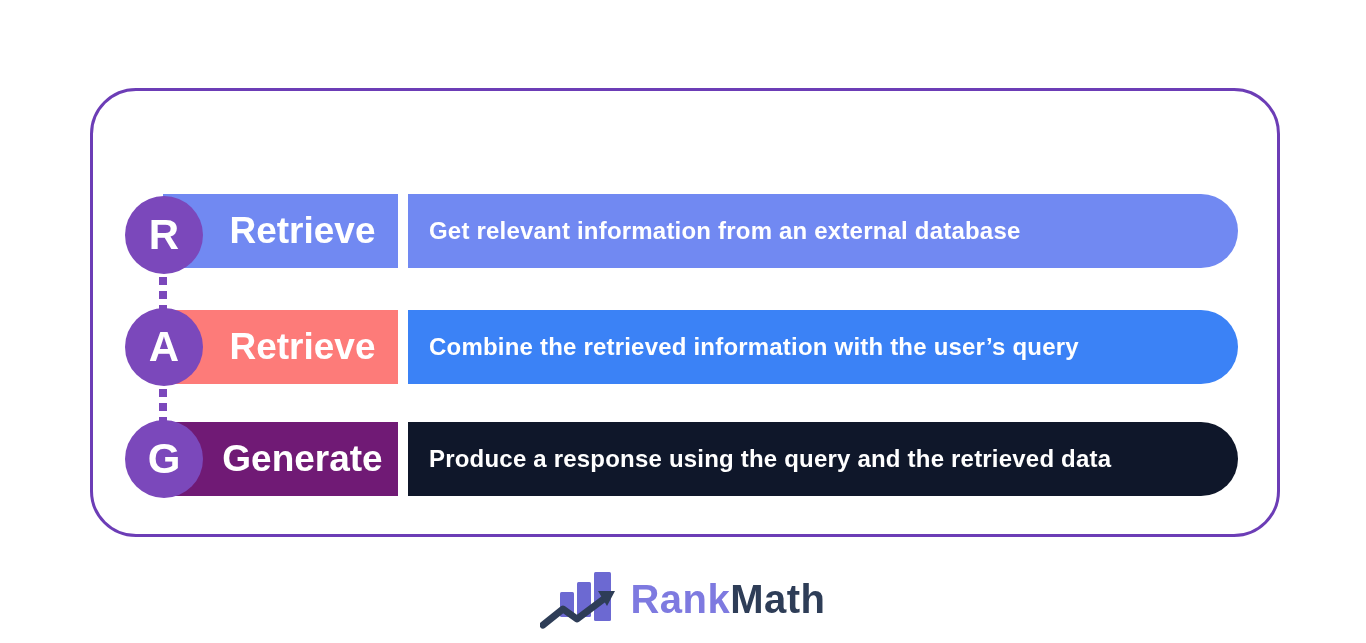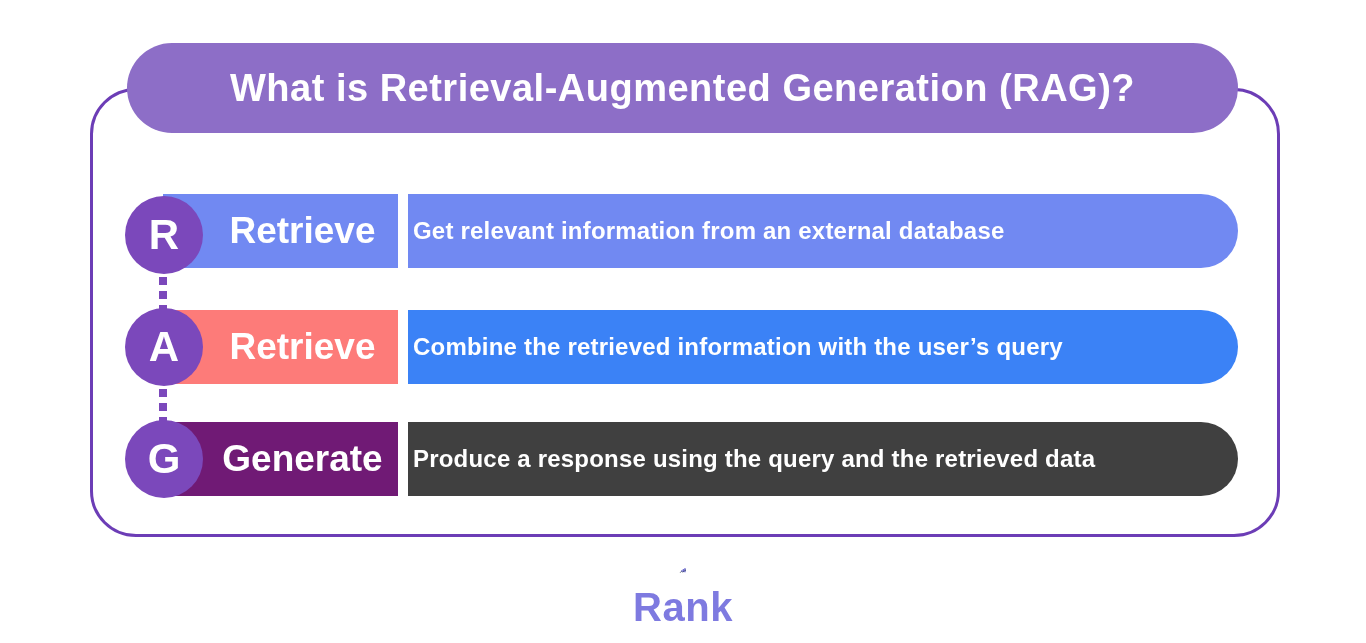--- a/index.html
+++ b/index.html
@@ -23,55 +23,52 @@
   .label-bar{
     position:absolute;left:163px;width:235px;height:74px;z-index:2;
     display:flex;align-items:center;justify-content:center;
     box-sizing:border-box;padding-left:44px;
     color:#ffffff;font-size:37px;font-weight:bold;
   }
   .desc-bar{
     position:absolute;left:408px;width:830px;height:74px;z-index:2;
     border-radius:0 37px 37px 0;
     display:flex;align-items:center;
-    box-sizing:border-box;padding-left:5px;
+    box-sizing:border-box;padding-left:21px;
     color:#ffffff;font-size:24px;font-weight:bold;letter-spacing:0.2px;
   }
   .row-circle{
     position:absolute;left:125px;width:78px;height:78px;border-radius:50%;
     display:flex;align-items:center;justify-content:center;
     color:#ffffff;font-size:42px;font-weight:bold;z-index:3;
   }
   .r0 .label-bar,.r0 .desc-bar{top:194px;}
   .r0 .row-circle{top:196px;}
   .r1 .label-bar,.r1 .desc-bar{top:310px;}
   .r1 .row-circle{top:308px;}
   .r2 .label-bar,.r2 .desc-bar{top:422px;}
   .r2 .row-circle{top:420px;}
   .connector{
     position:absolute;left:159px;width:8px;z-index:2;
   }
   .conn1{top:277px;height:32px;}
   .conn2{top:389px;height:32px;}
   .brand{
     position:absolute;left:0;right:0;top:568px;height:62px;
-    display:flex;align-items:center;justify-content:center;gap:12px;z-index:2;flex-direction:column;
+    display:flex;align-items:center;justify-content:center;gap:12px;z-index:2;
   }
   .brand-text{font-size:40px;font-weight:bold;letter-spacing:0.5px;display:flex;}
 </style>
 </head>
 <body>
 
 <div class="canvas">
 
   <div class="card" style="border-color: rgb(108, 61, 182);"></div>
 
-  <div class="header-pill" style="background: rgb(141, 110, 199);">
-    <div class="title">What is Retrieval-Augmented Generation (RAG)?</div>
-  </div>
 
   <div class="r0">
     <div class="label-bar" style="background: rgb(113, 137, 242);">
       <span>Retrieve</span>
     </div>
     <div class="desc-bar" style="background: rgb(113, 137, 242);">
       <span>Get relevant information from an external database</span>
     </div>
     <div class="row-circle" style="background: rgb(123, 72, 187);">
       <span>R</span>
@@ -91,34 +88,35 @@
       <span>A</span>
     </div>
   </div>
 
   <div class="connector conn2" style="background: repeating-linear-gradient(rgb(123, 72, 187) 0px, rgb(123, 72, 187) 8px, transparent 8px, transparent 14px);"></div>
 
   <div class="r2">
     <div class="label-bar" style="background: #701a75;">
       <span>Generate</span>
     </div>
-    <div class="desc-bar" style="background: #404040;">
+    <div class="desc-bar" style="background: #0f172a;">
       <span>Produce a response using the query and the retrieved data</span>
     </div>
     <div class="row-circle" style="background: rgb(123, 72, 187);">
       <span>G</span>
     </div>
   </div>
 
   <div class="brand">
     <svg width="78" height="60" viewBox="0 0 78 60">
       <rect x="20" y="23" width="14" height="25" rx="1.5" style="fill: rgb(108, 105, 210);"></rect>
       <rect x="37" y="13" width="14" height="35" rx="1.5" style="fill: rgb(108, 105, 210);"></rect>
       <rect x="54" y="3" width="17" height="49" rx="1.5" style="fill: rgb(108, 105, 210);"></rect>
       <polyline points="3,56 23,40 37,50 65,29" fill="none" stroke-width="7" stroke-linecap="round" stroke-linejoin="round" style="stroke: rgb(46, 61, 87);"></polyline>
       <polygon points="58,22 75,22 67,37" style="fill: rgb(46, 61, 87);"></polygon>
     </svg>
     <div class="brand-text">
       <span style="color: rgb(126, 122, 224);">Rank</span>
+      <span style="color: rgb(46, 61, 87);">Math</span>
     </div>
   </div>
 
 </div>
 
 </body></html>

